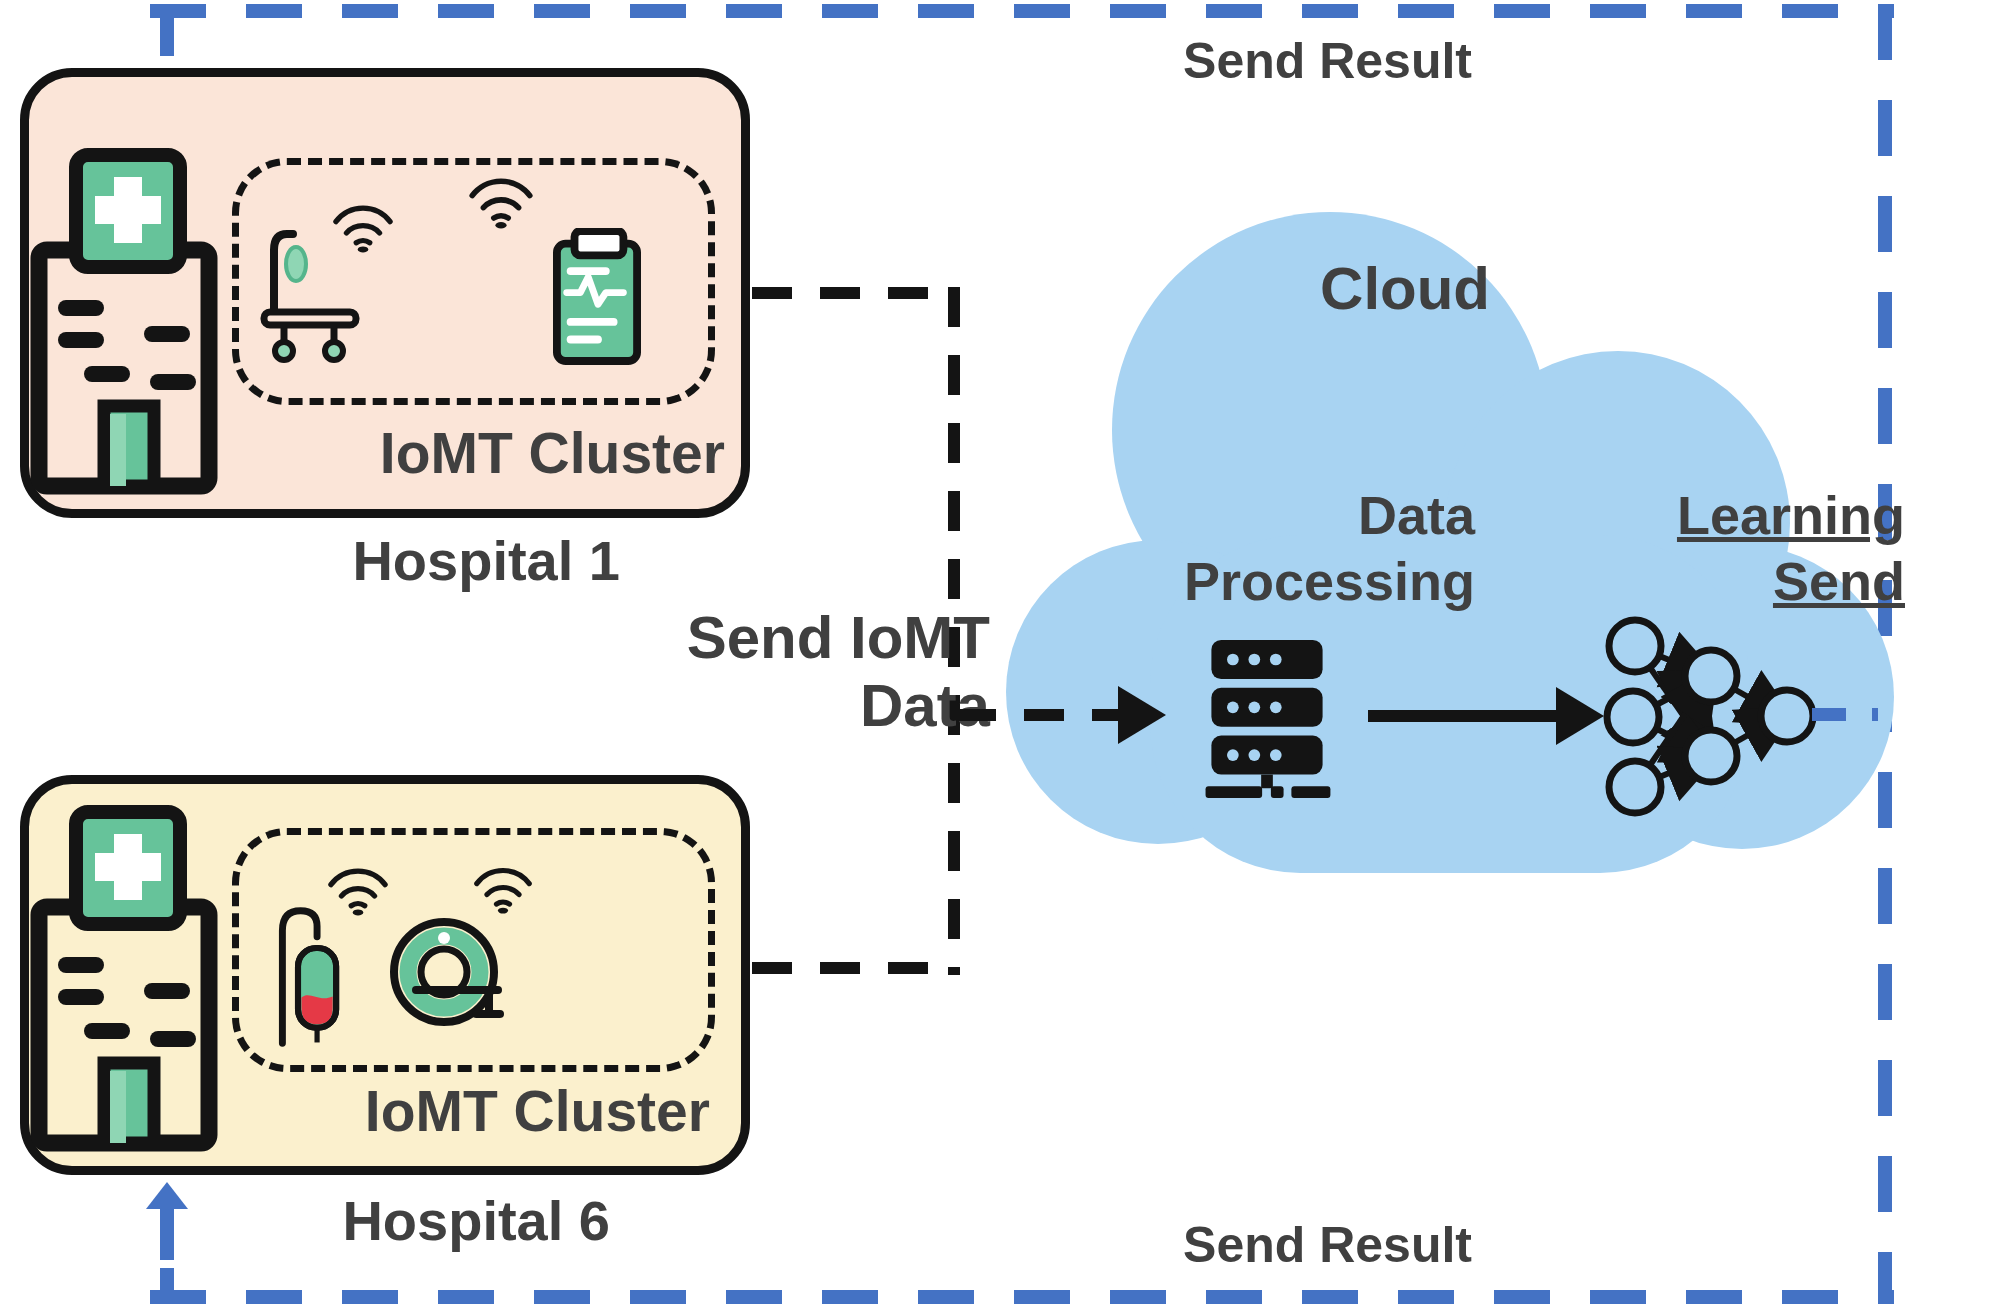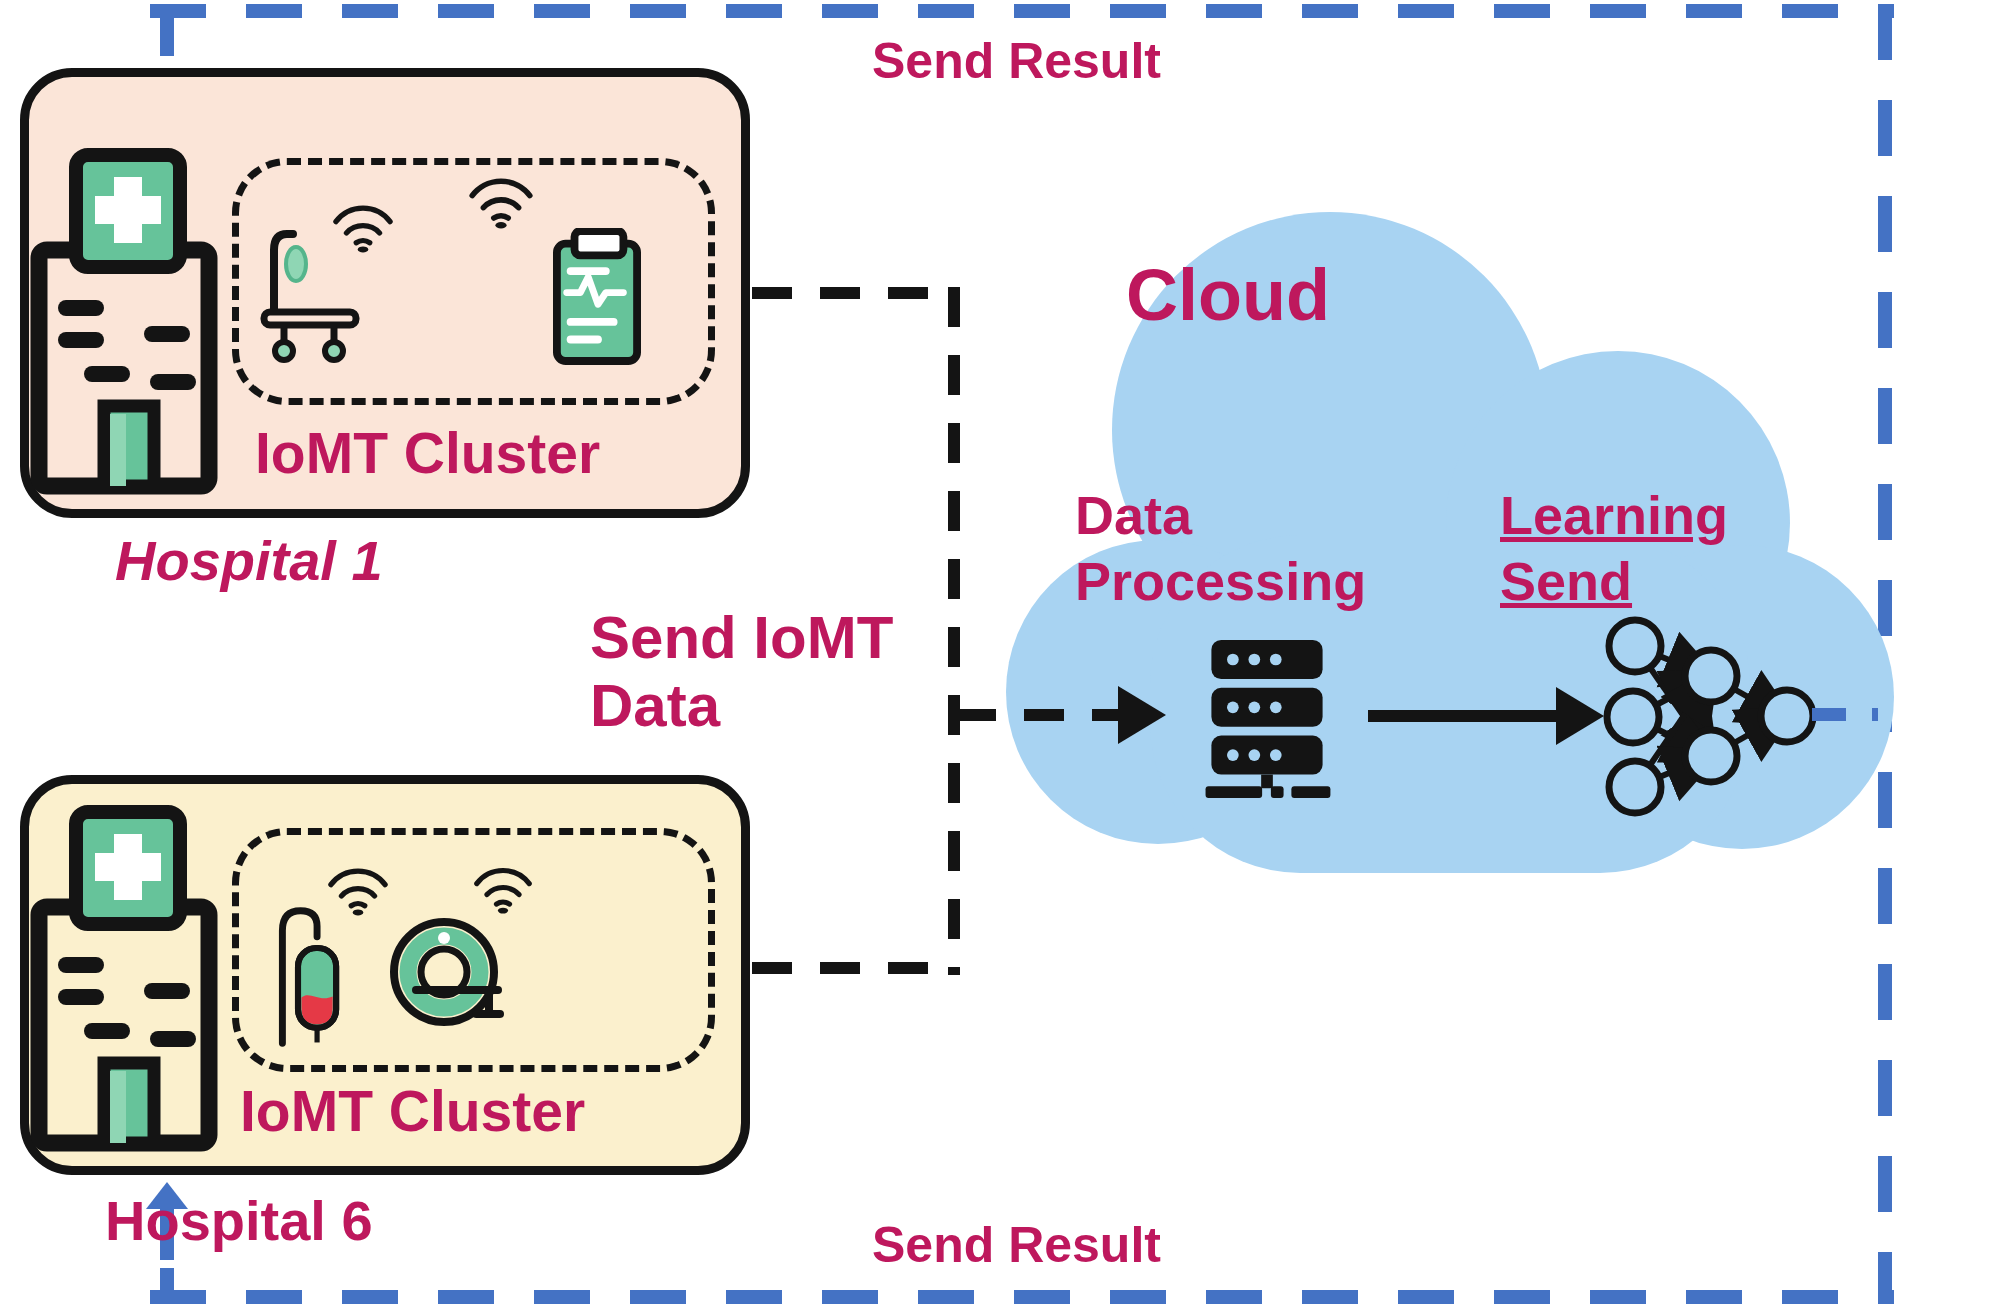--- a/index.html
+++ b/index.html
@@ -1,19 +1,19 @@
 <!DOCTYPE html>
 <html><head>
 <meta charset="utf-8">
 <style>
   html,body{margin:0;padding:0;background:#ffffff;}
   .canvas{position:relative;width:2000px;height:1308px;background:#ffffff;overflow:hidden;
           font-family:"Liberation Sans",sans-serif;font-weight:700;color:#0c0c0c;}
   .abs{position:absolute;}
-  .txt{position:absolute;text-align:left;white-space:nowrap;color:#be185d;}
+  .txt{position:absolute;text-align:right;white-space:nowrap;color:#404040;}
   
   .h-dash-blue{position:absolute;height:14px;background:repeating-linear-gradient(90deg,#4472C4 0 56px,transparent 56px 96px);}
   .v-dash-blue{position:absolute;width:14px;background:repeating-linear-gradient(180deg,#4472C4 0 56px,transparent 56px 96px);}
   .blue-solid{position:absolute;background:#4472C4;}
   
   .h-dash-black{position:absolute;height:12px;background:repeating-linear-gradient(90deg,#141414 0 40px,transparent 40px 68px);}
   .v-dash-black{position:absolute;width:12px;background:repeating-linear-gradient(180deg,#141414 0 40px,transparent 40px 68px);}
   .tri{position:absolute;width:0;height:0;}
   .hospital-box{position:absolute;border:9px solid #141414;border-radius:52px;box-sizing:border-box;}
   .cluster-box{position:absolute;border:7px dashed #141414;border-radius:55px;box-sizing:border-box;background:transparent;}
@@ -79,21 +79,21 @@
   <svg class="abs" style="left:553px;top:228px;" width="88" height="137" viewBox="0 0 90 140">
     <rect x="4" y="16" width="82" height="120" rx="9" fill="#66C39A" stroke="#141414" stroke-width="8"></rect>
     <rect x="22" y="3" width="50" height="25" rx="6" fill="#ffffff" stroke="#141414" stroke-width="8"></rect>
     <rect x="14" y="40" width="44" height="8" rx="4" fill="#ffffff"></rect>
     <polyline points="14,66 28,66 36,50 46,78 54,66 72,66" fill="none" stroke="#ffffff" stroke-width="7" stroke-linecap="round" stroke-linejoin="round"></polyline>
     <rect x="14" y="92" width="52" height="8" rx="4" fill="#ffffff"></rect>
     <rect x="14" y="110" width="36" height="8" rx="4" fill="#ffffff"></rect>
   </svg>
 
   <div class="txt" style="left:255px;top:420px;width:470px;font-size:57px;">IoMT Cluster</div>
-  <div class="txt" style="left:115px;top:528px;width:505px;font-size:56px;font-style:italic;">Hospital 1</div>
+  <div class="txt" style="left:115px;top:528px;width:505px;font-size:56px;">Hospital 1</div>
 
   <div class="hospital-box" style="left:20px;top:775px;width:730px;height:400px;background:#FBF0CD;"></div>
   <div class="cluster-box" style="left:232px;top:828px;width:483px;height:244px;"></div>
 
   <svg class="abs" style="left:30px;top:805px;" width="188" height="348" viewBox="0 0 188 348">
     <rect x="9" y="102" width="170" height="236" rx="8" fill="#FBF0CD" stroke="#141414" stroke-width="17"></rect>
     <rect x="28" y="152" width="46" height="16" rx="8" fill="#141414"></rect>
     <rect x="28" y="184" width="46" height="16" rx="8" fill="#141414"></rect>
     <rect x="114" y="178" width="46" height="16" rx="8" fill="#141414"></rect>
     <rect x="54" y="218" width="46" height="16" rx="8" fill="#141414"></rect>
@@ -152,21 +152,21 @@
   <svg class="abs" style="left:1000px;top:205px;" width="900" height="675" viewBox="0 0 900 675">
     <g fill="#A8D3F2">
       <circle cx="330" cy="225" r="218"></circle>
       <circle cx="618" cy="318" r="172"></circle>
       <circle cx="158" cy="487" r="152"></circle>
       <circle cx="742" cy="492" r="152"></circle>
       <rect x="150" y="330" width="600" height="338" rx="150"></rect>
     </g>
   </svg>
 
-  <div class="txt" style="left:1126px;top:254px;width:400px;font-size:72px;">Cloud</div>
+  <div class="txt" style="left:1090px;top:254px;width:400px;font-size:60px;">Cloud</div>
 
   <div class="txt" style="left:1075px;top:482px;width:400px;font-size:54px;line-height:66px;">
     <span>Data</span><br>
     <span>Processing</span>
   </div>
 
   <div class="txt" style="left:1500px;top:482px;width:405px;font-size:54px;line-height:66px;text-decoration:underline;">
     <span>Learning</span><br>
     <span>Send</span>
   </div>

